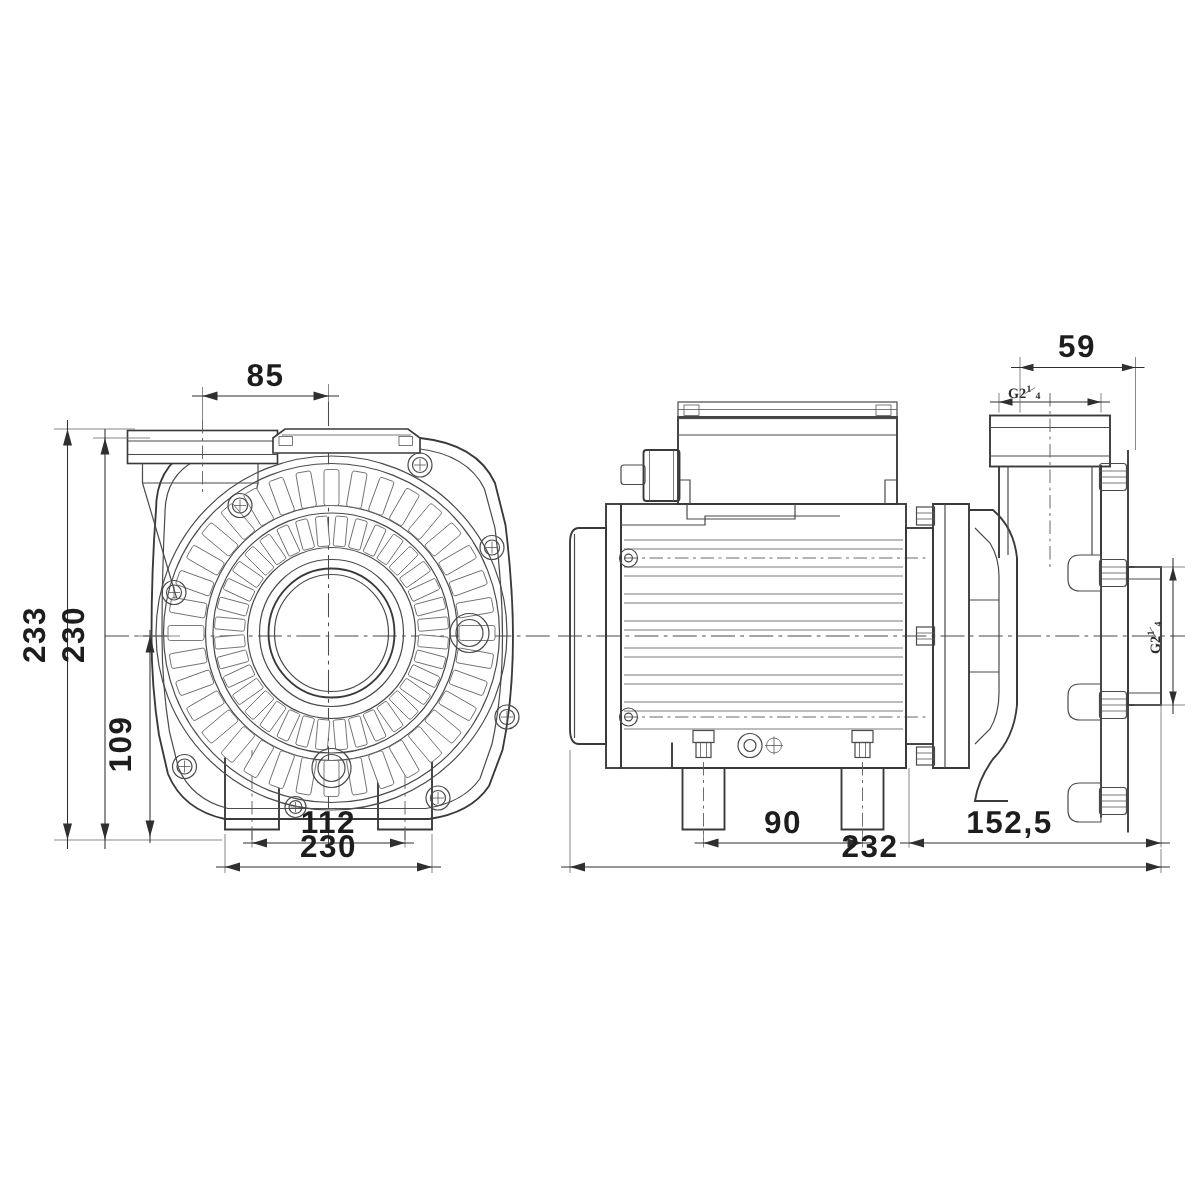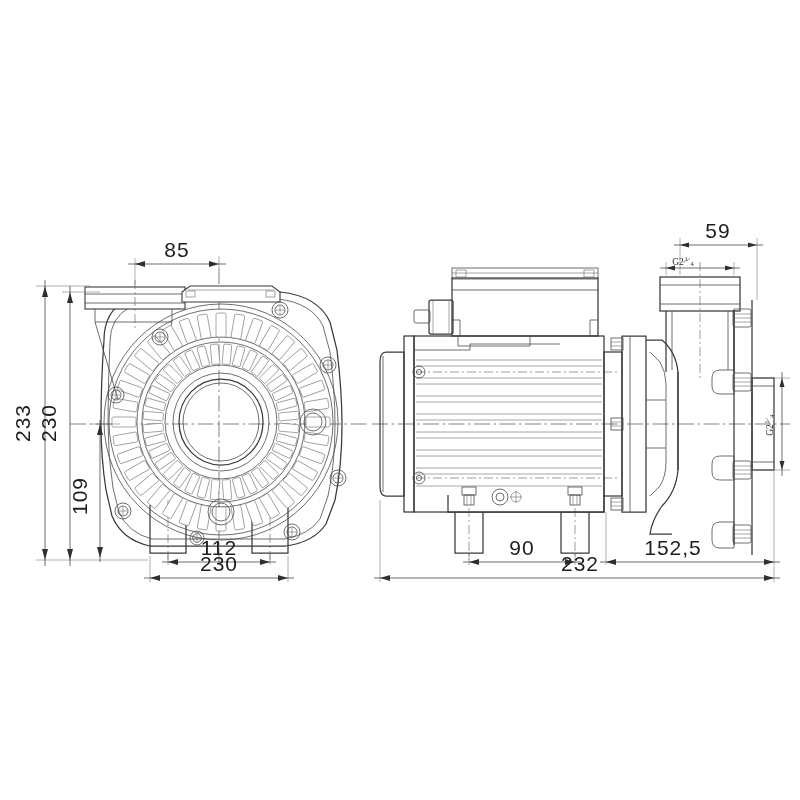--- a/index.html
+++ b/index.html
@@ -11,20 +11,21 @@
     width: 800px;
     height: 800px;
     font-family: "Liberation Sans", sans-serif;
     overflow: hidden;
   }
   #sheet {
     position: relative;
     width: 800px;
     height: 800px;
     background: #ffffff;
+    font-weight: bold;
   }
   svg#drawing {
     display: block;
     width: 800px;
     height: 800px;
   }
   
   .outline   { fill: none; stroke: #3a3a3a; stroke-width: 1.25; }
   .thin      { fill: none; stroke: #4a4a4a; stroke-width: 0.8; }
   .hairline  { fill: none; stroke: #5d5d5d; stroke-width: 0.55; }

